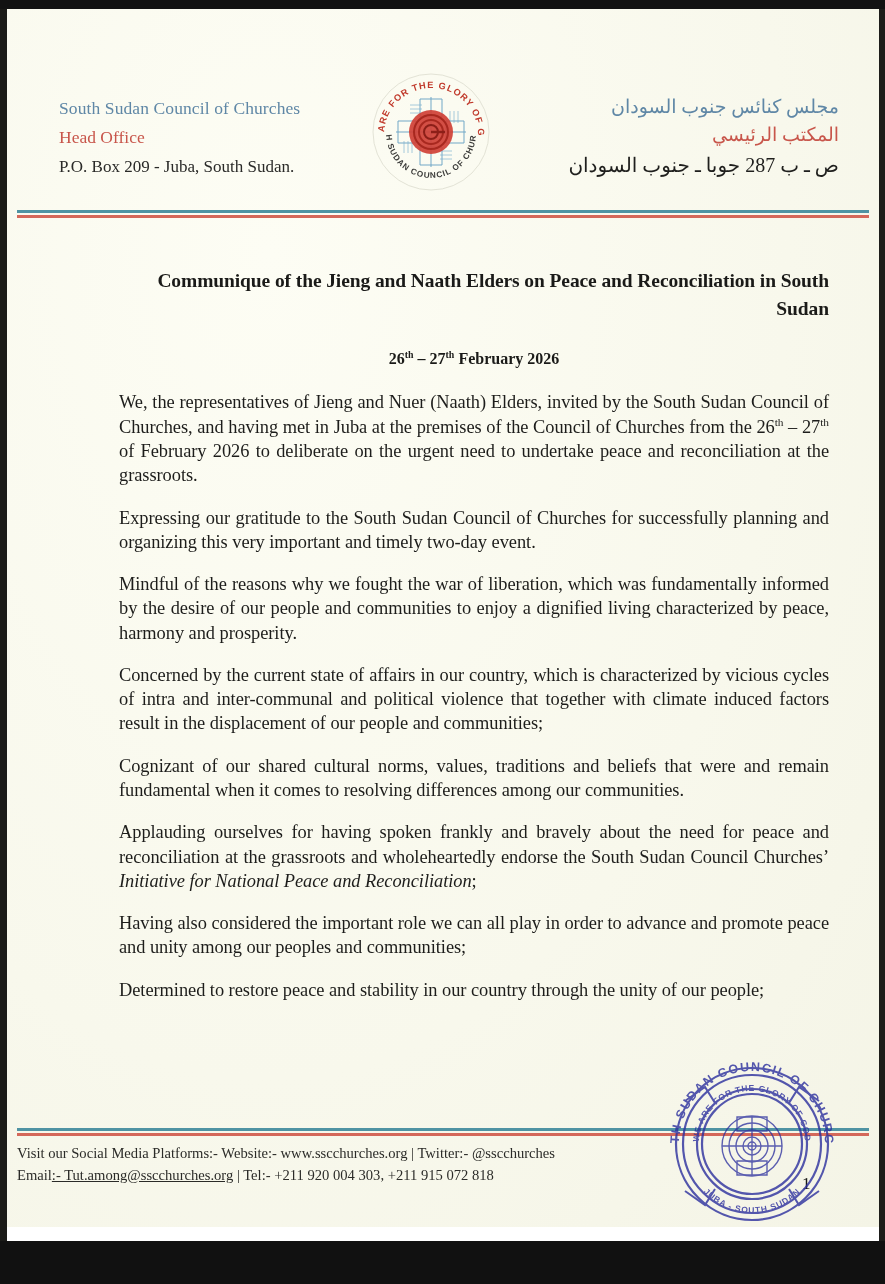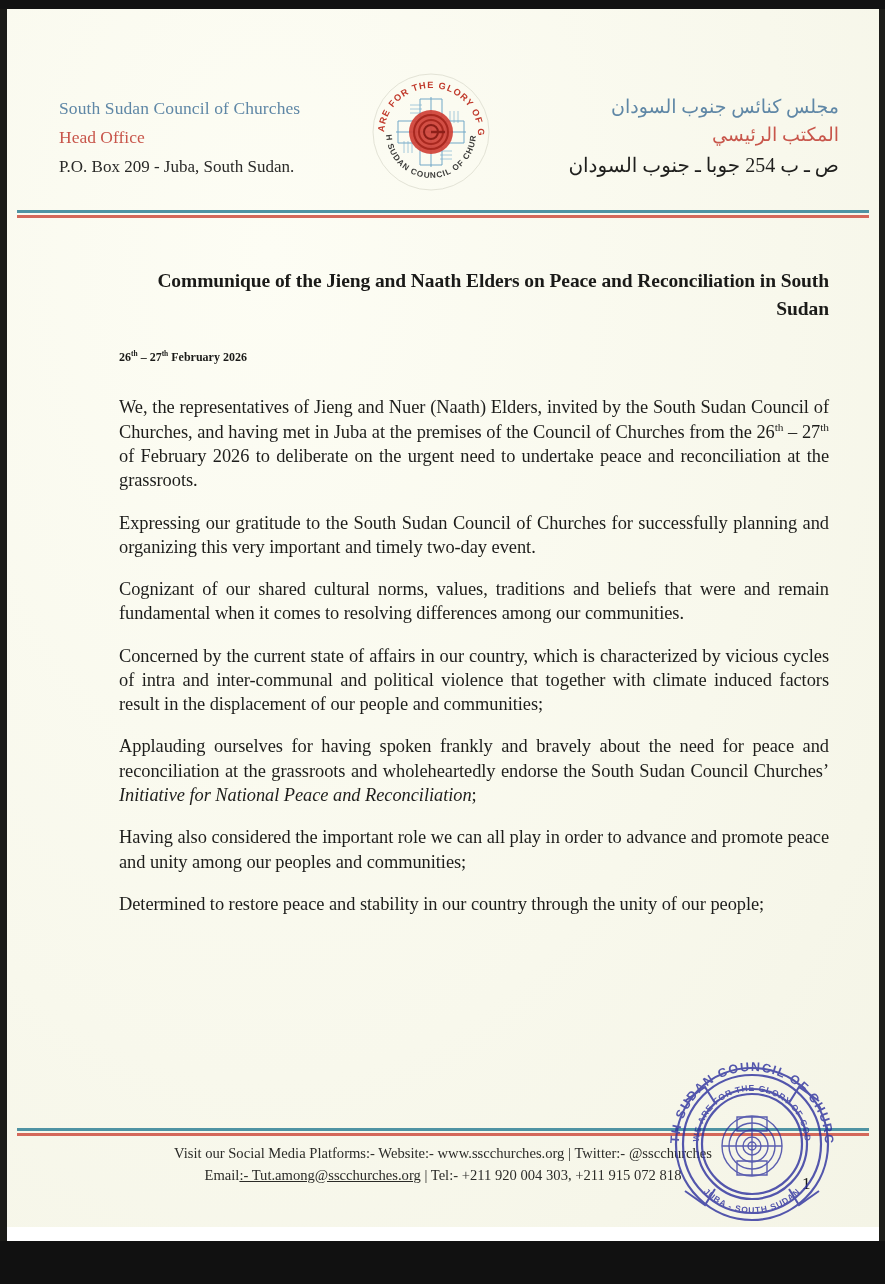--- a/index.html
+++ b/index.html
@@ -167,52 +167,51 @@
   }
   .doc-title {
     font-size: 19.5px;
     font-weight: bold;
     color: #1a1a18;
     text-align: right;
     line-height: 1.42;
     letter-spacing: -0.1px;
   }
   .doc-date {
-    font-size: 12px;
+    font-size: 16px;
     font-weight: bold;
     color: #1a1a18;
-    text-align: left;
+    text-align: center;
     margin-top: 28px;
   }
   .doc-date sup, .para sup {
     font-size: 0.62em;
     vertical-align: super;
     line-height: 0;
   }
   .paras {
-    margin-top: 30px;
+    margin-top: 22px;
   }
   .para {
     font-size: 18.4px;
     color: #1d1d1b;
     line-height: 1.32;
     text-align: justify;
     margin-bottom: 18px;
     letter-spacing: -0.05px;
   }
   .para.last { margin-bottom: 0; }
   .para i, .para em { }
 
   
   .footer {
     position: absolute;
     left: 10px;
     top: 1134px;
     width: 852px;
-    text-align: center;
     color: #2b2b28;
   }
   .footer-line {
     font-size: 14.6px;
     line-height: 1.5;
     white-space: nowrap;
   }
   .footer-line .ul { text-decoration: underline; }
   .page-number {
     position: absolute;
@@ -285,38 +284,39 @@
         <circle cx="61" cy="61" r="17" fill="none" stroke="#a8281f" stroke-width="2"></circle>
         <circle cx="61" cy="61" r="12" fill="none" stroke="#a8281f" stroke-width="2"></circle>
         <circle cx="61" cy="61" r="7" fill="none" stroke="#8c1f18" stroke-width="2"></circle>
         <path d="M61,61 h14" stroke="#8c1f18" stroke-width="2.5" fill="none"></path>
       </svg>
     </div>
 
     <div class="lh-right">
       <div class="ar-line1">مجلس كنائس جنوب السودان</div>
       <div class="ar-line2">المكتب الرئيسي</div>
-      <div class="ar-line3">ص ـ ب 254 جوبا ـ جنوب السودان</div>
+      <div class="ar-line3">ص ـ ب 287 جوبا ـ جنوب السودان</div>
     </div>
   </div>
 
   <div class="rule rule-top">
     <div class="teal"></div>
     <div class="gap"></div>
     <div class="red"></div>
   </div>
 
   <div class="doc-body">
     <div class="doc-title">Communique of the Jieng and Naath Elders on Peace and Reconciliation in South Sudan</div>
     <div class="doc-date"><span>26</span><sup>th</sup><span> – </span><span>27</span><sup>th</sup><span> February 2026</span></div>
     <div class="paras">
         <div class="para"><span>We, the representatives of Jieng and Nuer (Naath) Elders, invited by the South Sudan Council of Churches, and having met in Juba at the premises of the Council of Churches from the 26</span><sup>th</sup><span> – 27</span><sup>th</sup><span> of February 2026 to deliberate on the urgent need to undertake peace and reconciliation at the grassroots.</span></div>
         <div class="para"><span>Expressing our gratitude to the South Sudan Council of Churches for successfully planning and organizing this very important and timely two-day event.</span></div>
+        <div class="para"><span>Mindful of the reasons why we fought the war of liberation, which was fundamentally informed by the desire of our people and communities to enjoy a dignified living characterized by peace, harmony and prosperity.</span></div>
+        <div class="para"><span>Concerned by the current state of affairs in our country, which is characterized by vicious cycles of intra and inter-communal and political violence that together with climate induced factors result in the displacement of our people and communities;</span></div>
         <div class="para"><span>Cognizant of our shared cultural norms, values, traditions and beliefs that were and remain fundamental when it comes to resolving differences among our communities.</span></div>
-        <div class="para"><span>Concerned by the current state of affairs in our country, which is characterized by vicious cycles of intra and inter-communal and political violence that together with climate induced factors result in the displacement of our people and communities;</span></div>
         <div class="para"><span>Applauding ourselves for having spoken frankly and bravely about the need for peace and reconciliation at the grassroots and wholeheartedly endorse the South Sudan Council Churches’ </span><em>Initiative for National Peace and Reconciliation</em><span>;</span></div>
         <div class="para"><span>Having also considered the important role we can all play in order to advance and promote peace and unity among our peoples and communities;</span></div>
         <div class="para last"><span>Determined to restore peace and stability in our country through the unity of our people;</span></div>
       </div>
   </div>
 
   <div class="rule rule-bottom">
     <div class="teal"></div>
     <div class="gap"></div>
     <div class="red"></div>

